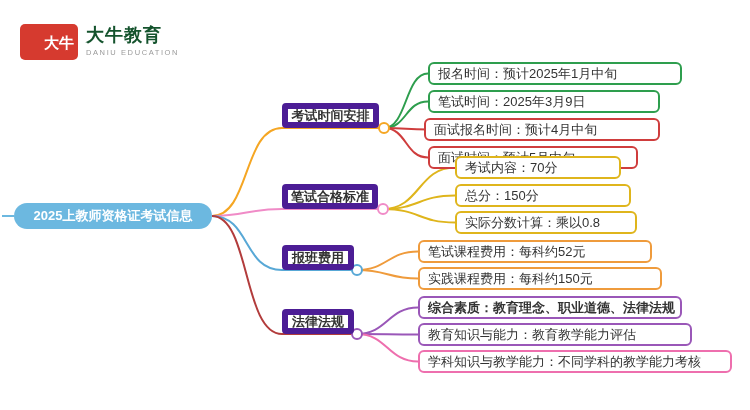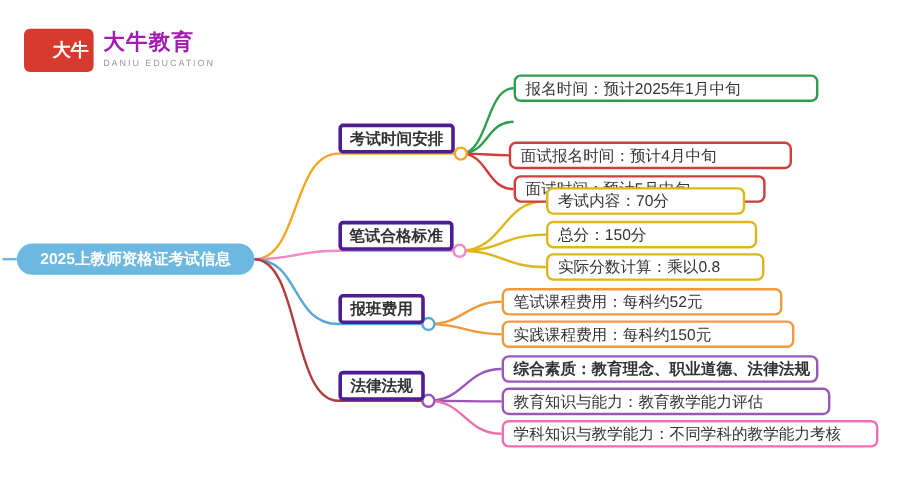--- a/index.html
+++ b/index.html
@@ -6,30 +6,30 @@
   #canvas{position:relative;width:750px;height:410px;background:#ffffff;overflow:hidden;
           font-family:"Liberation Sans", sans-serif;}
   #wires{position:absolute;left:0;top:0;width:750px;height:410px;z-index:0;}
 
   
   .logo{position:absolute;left:20px;top:24px;display:flex;align-items:flex-start;z-index:2;}
   .seal{width:38px;height:36px;background:#d63a2f;border-radius:5px;color:#fff;
         display:flex;align-items:center;justify-content:center;font-weight:bold;
         font-size:15px;line-height:1;padding-left:20px;}
   .brandcol{margin-left:8px;display:flex;flex-direction:column;}
-  .brand{font-size:18px;font-weight:bold;color:#a21caf;letter-spacing:1px;line-height:22px;}
+  .brand{font-size:18px;font-weight:bold;color:#14532d;letter-spacing:1px;line-height:22px;}
   .brand-sub{font-size:7.5px;color:#9a9a9a;letter-spacing:1.6px;margin-top:2px;}
 
   
   .central{position:absolute;left:14px;top:203px;width:198px;height:26px;border-radius:13px;
            color:#fff;font-size:13px;font-weight:bold;display:flex;align-items:center;
            justify-content:center;z-index:2;box-sizing:border-box;}
 
   
-  .branch-node{position:absolute;background:#fff;border:3px solid #4c1d95;border-radius:4px;
+  .branch-node{position:absolute;background:#fff;border:6px solid #4c1d95;border-radius:4px;
                color:#333;font-size:13px;font-weight:600;display:flex;align-items:center;
                justify-content:center;z-index:2;box-sizing:border-box;height:25px;}
 
   
   .leaf{position:absolute;background:#fff;border:2px solid #701a75;border-radius:6px;color:#333;
         font-size:13px;display:flex;align-items:center;justify-content:flex-start;
         padding:0 8px;z-index:2;box-sizing:border-box;height:23px;white-space:nowrap;}
 </style>
 </head>
 <body>
@@ -75,20 +75,21 @@
   </div>
 
   <div class="central" style="background-color: rgb(108, 184, 224); color: rgb(255, 255, 255);">2025上教师资格证考试信息</div>
 
   <div class="branch-node" style="left:282px;top:103px;width:97px;">考试时间安排</div>
   <div class="branch-node" style="left:282px;top:184px;width:96px;">笔试合格标准</div>
   <div class="branch-node" style="left:282px;top:245px;width:72px;">报班费用</div>
   <div class="branch-node" style="left:282px;top:309px;width:72px;">法律法规</div>
 
   <div class="leaf" style="left: 428px; top: 62px; width: 254px; border-color: rgb(46, 158, 78);">报名时间：预计2025年1月中旬</div>
+  <div class="leaf" style="left: 428px; top: 90px; width: 232px; border-color: rgb(46, 158, 78);">笔试时间：2025年3月9日</div>
   <div class="leaf" style="left: 424px; top: 118px; width: 236px; border-color: rgb(207, 61, 61);">面试报名时间：预计4月中旬</div>
   <div class="leaf" style="left: 428px; top: 146px; width: 210px; border-color: rgb(207, 61, 61);">面试时间：预计5月中旬</div>
 
   <div class="leaf" style="left: 455px; top: 156px; width: 166px; border-color: rgb(223, 181, 28);">考试内容：70分</div>
   <div class="leaf" style="left: 455px; top: 184px; width: 176px; border-color: rgb(223, 181, 28);">总分：150分</div>
   <div class="leaf" style="left: 455px; top: 211px; width: 182px; border-color: rgb(223, 181, 28);">实际分数计算：乘以0.8</div>
 
   <div class="leaf" style="left: 418px; top: 240px; width: 234px; border-color: rgb(239, 155, 60);">笔试课程费用：每科约52元</div>
   <div class="leaf" style="left: 418px; top: 267px; width: 244px; border-color: rgb(239, 155, 60);">实践课程费用：每科约150元</div>
 

